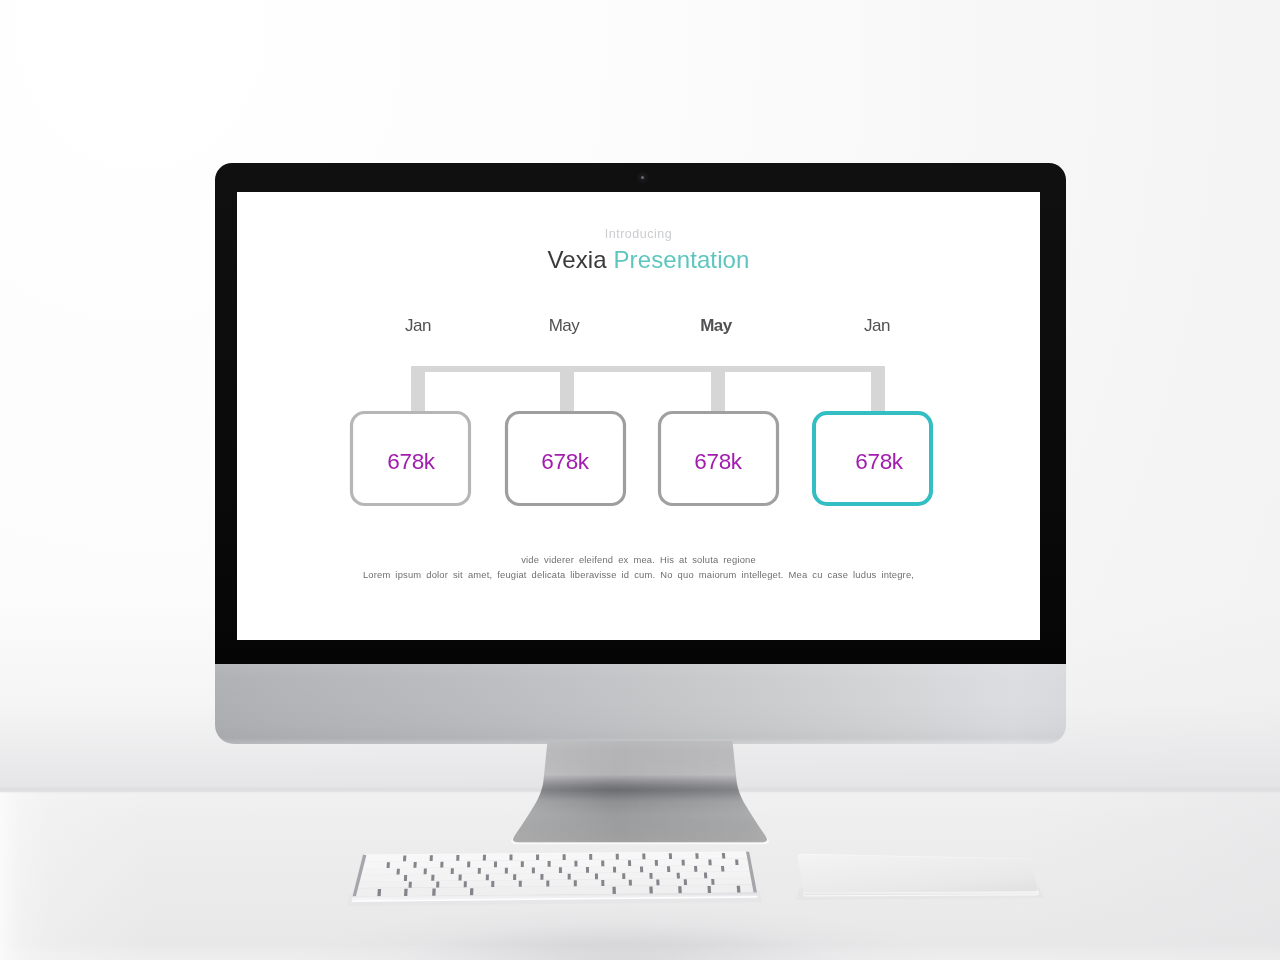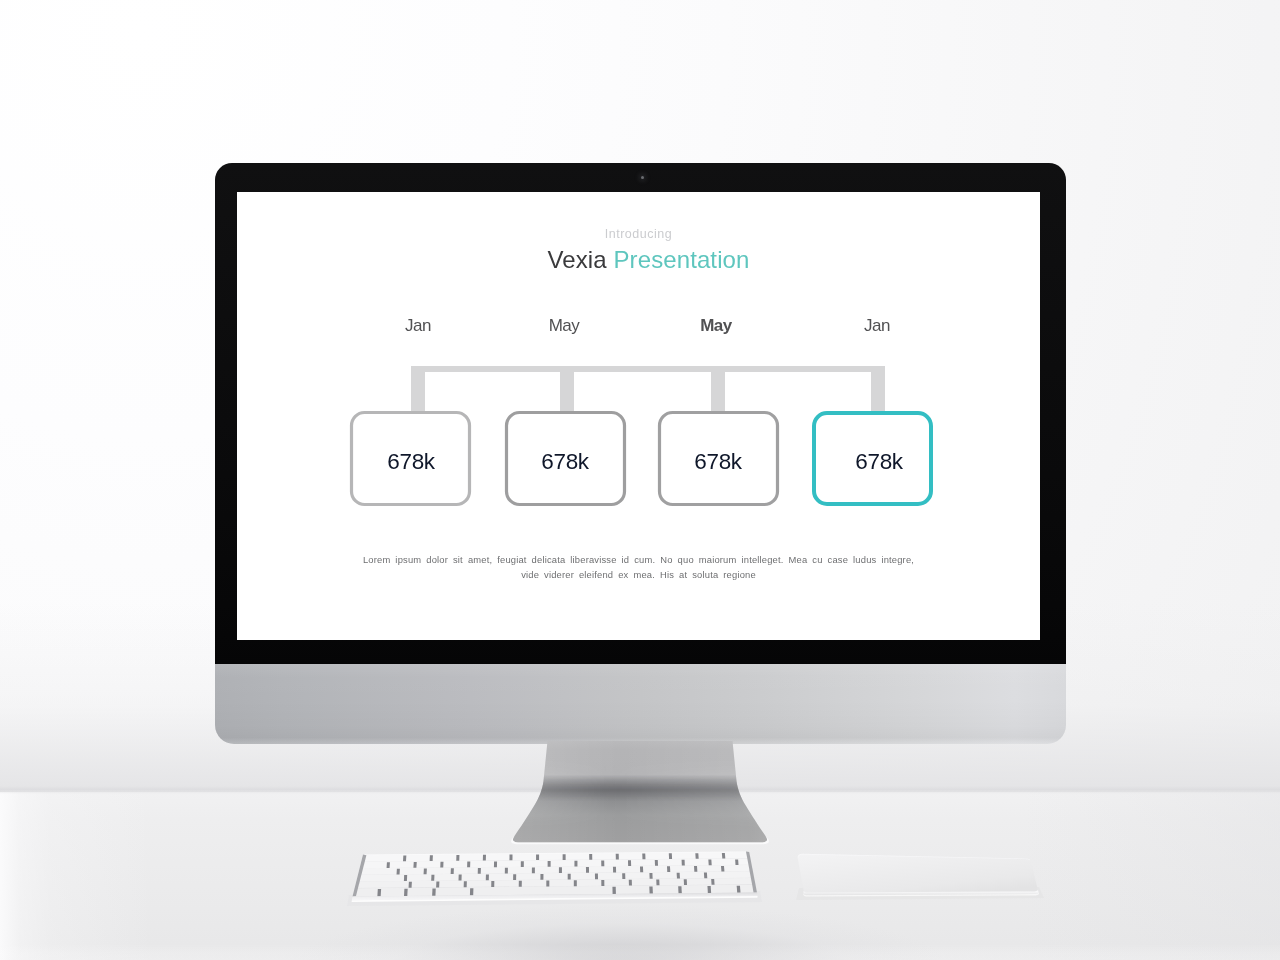--- a/index.html
+++ b/index.html
@@ -62,21 +62,21 @@
          font-size:24px;color:#3a3a3c;font-weight:400;white-space:nowrap;letter-spacing:0.1px;padding-left:20px;}
   .title .hl{color:#5ec6be;}
   .footnote{position:absolute;left:0;right:0;top:361px;text-align:center;
             font-size:9.4px;line-height:14.5px;color:#6e6f71;word-spacing:2.2px;letter-spacing:0.18px;}
 
   .tl{position:absolute;left:0;top:0;width:803px;height:448px;}
 
   .mlab{position:absolute;top:124px;font-size:17px;color:#515153;white-space:nowrap;
         transform:translateX(-50%);letter-spacing:-0.5px;}
   .m1{left:181px;} .m2{left:327px;} .m3{left:479px;font-weight:bold;} .m4{left:640px;}
-  .vlab{position:absolute;top:257px;font-size:22.5px;color:#0f172a;white-space:nowrap;letter-spacing:-0.3px;
+  .vlab{position:absolute;top:257px;font-size:22.5px;color:#a21caf;white-space:nowrap;letter-spacing:-0.3px;
         transform:translateX(-50%);}
   .v1{left:174px;} .v2{left:328px;} .v3{left:481px;} .v4{left:642px;}
 </style>
 </head>
 <body>
 
 <div id="stage">
   <div class="wall"></div>
   <div class="wall-side"></div>
   <div class="desk"></div>
@@ -308,17 +308,17 @@
       <span class="mlab m3">May</span>
       <span class="mlab m4">Jan</span>
     </div>
     <div class="vals">
       <span class="vlab v1">678k</span>
       <span class="vlab v2">678k</span>
       <span class="vlab v3">678k</span>
       <span class="vlab v4">678k</span>
     </div>
     <div class="footnote">
+      <div>vide viderer eleifend ex mea. His at soluta regione</div>
       <div>Lorem ipsum dolor sit amet, feugiat delicata liberavisse id cum. No quo maiorum intelleget. Mea cu case ludus integre,</div>
-      <div>vide viderer eleifend ex mea. His at soluta regione</div>
     </div>
   </div>
 </div>
 
 </body></html>

